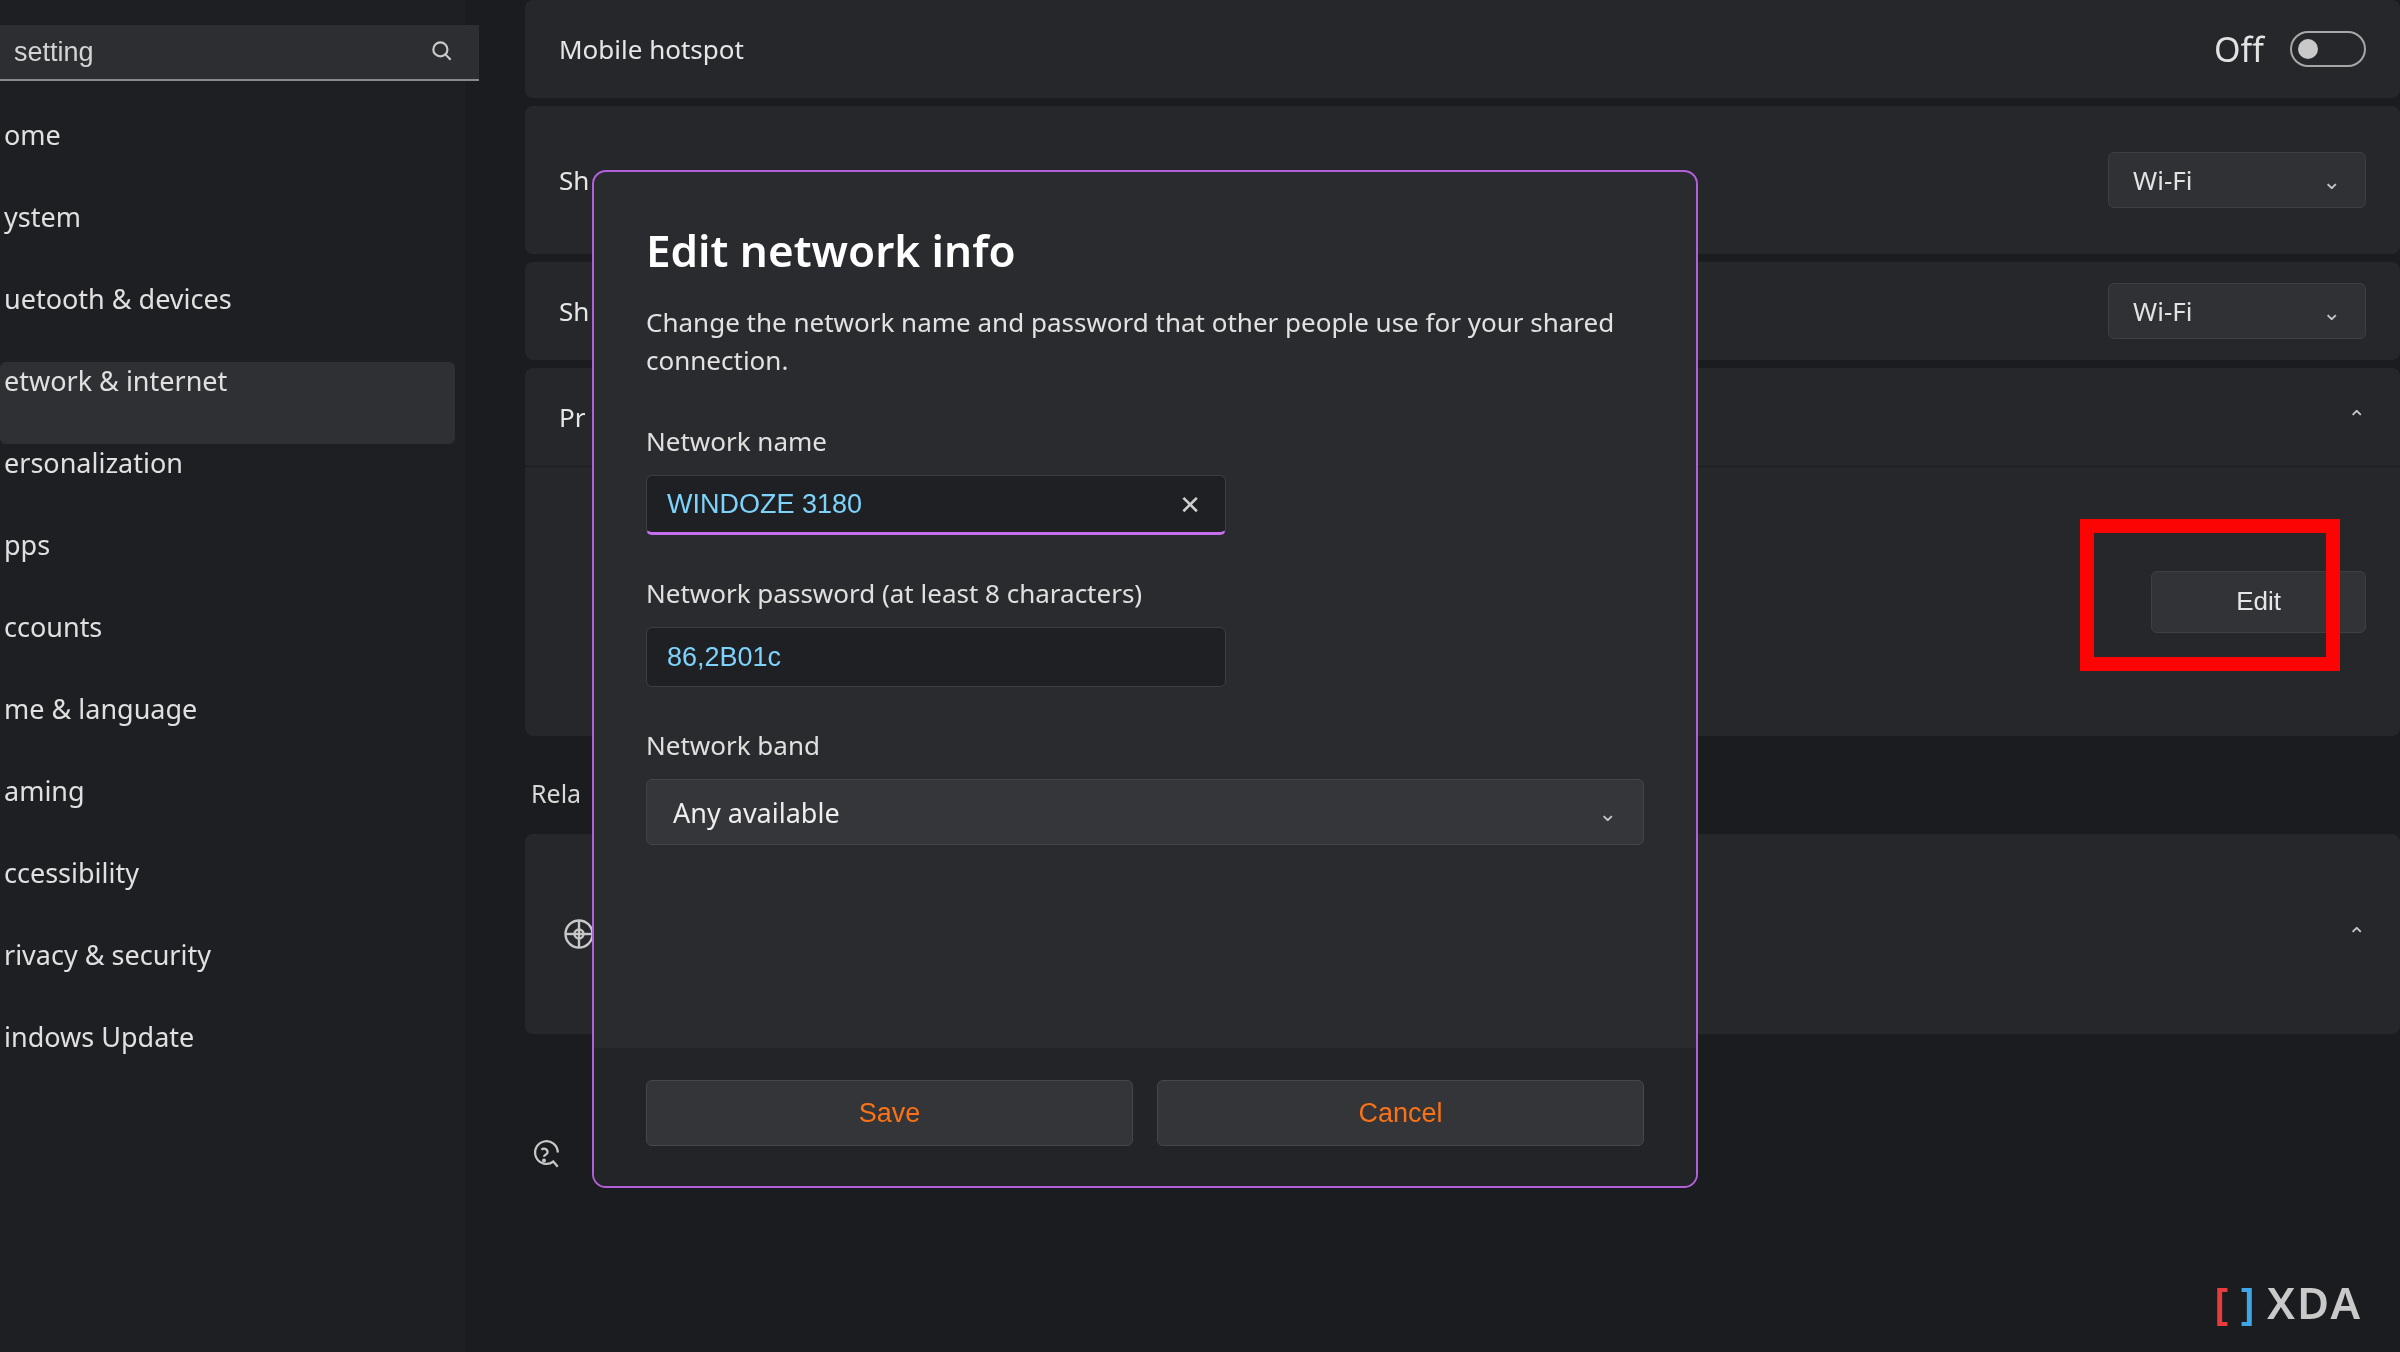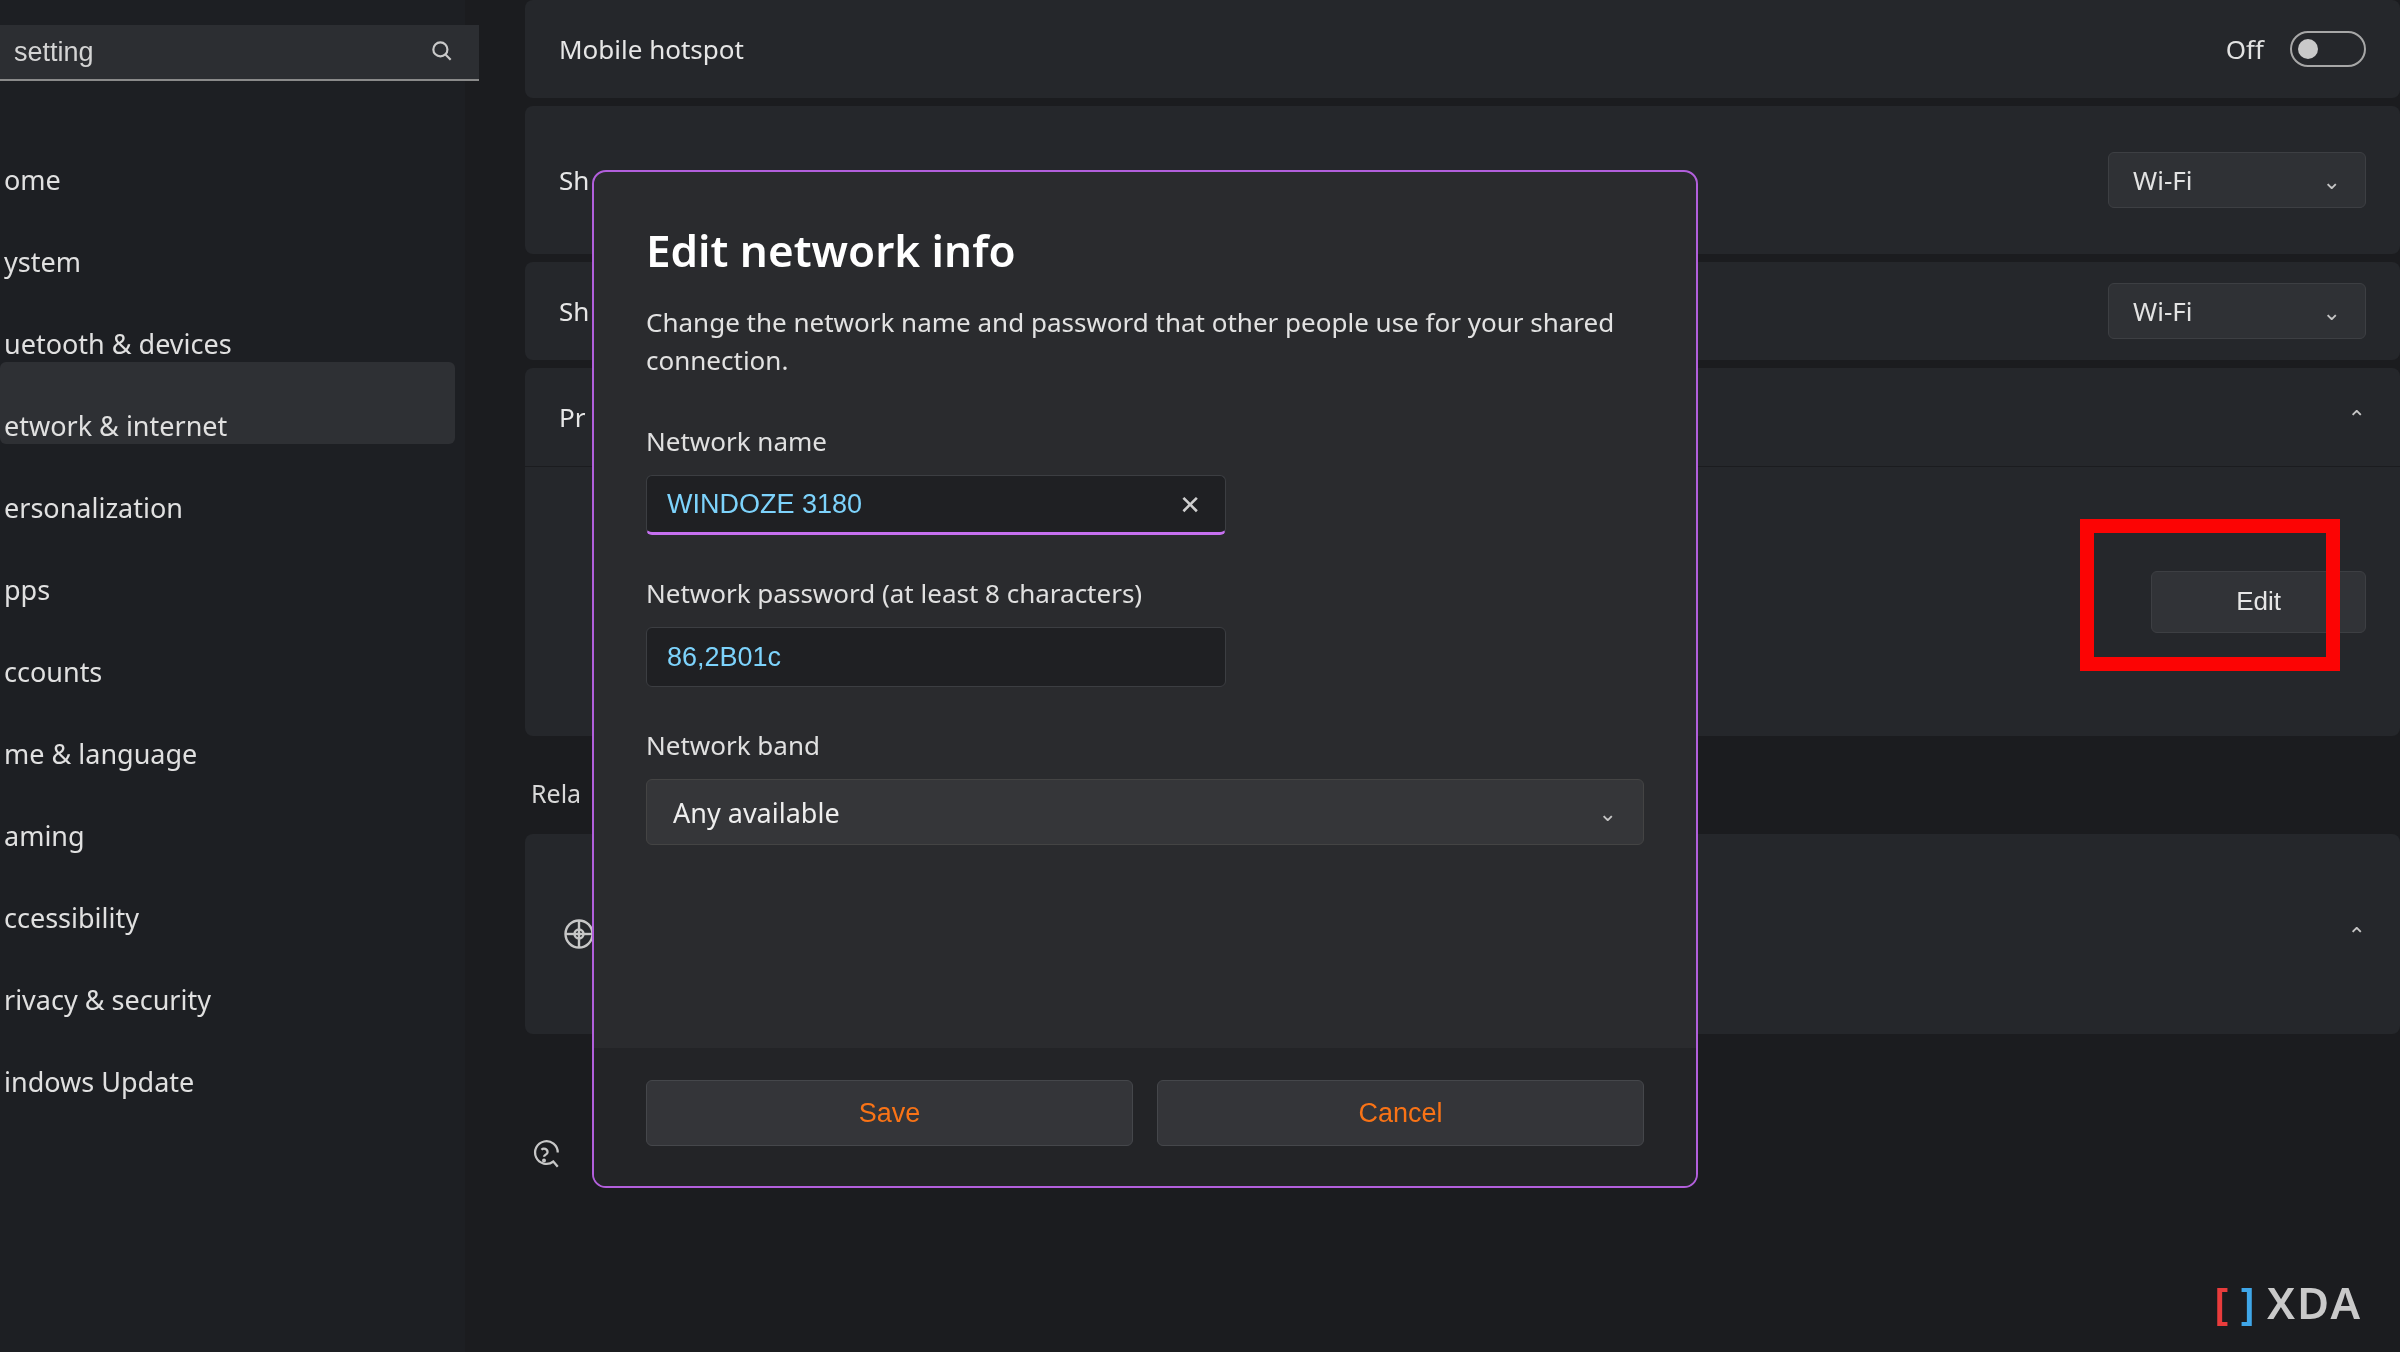--- a/index.html
+++ b/index.html
@@ -42,21 +42,21 @@
   }
   .search-icon {
     margin-left: -50px;
     color: #c9c9c9;
     font-size: 28px;
     pointer-events: none;
   }
   .nav-item {
     height: 82px;
     display: flex;
-    align-items: flex-end;
+    align-items: flex-start;
     padding-left: 4px;
     font-size: 27px;
     color: #e0e0e0;
     cursor: pointer;
     border-radius: 6px;
     margin-right: 10px;
   }
   .nav-item.selected {
     background: #2e3034;
   }
@@ -74,21 +74,21 @@
     margin-bottom: 8px;
     height: 98px;
     display: flex;
     align-items: center;
     padding: 0 34px;
     justify-content: space-between;
   }
   .setting-row.tall { height: 148px; }
   .setting-label { font-size: 26px; color: #e6e6e6; }
   .setting-right { display: flex; align-items: center; gap: 26px; }
-  .toggle-off-text { font-size: 26px; color: #e2e2e2; }
+  .toggle-off-text { font-size: 34px; color: #e2e2e2; }
   .toggle {
     width: 76px; height: 36px; border-radius: 18px;
     border: 2px solid #a7a7a7; background: transparent;
     position: relative;
   }
   .toggle .knob {
     position: absolute; left: 6px; top: 50%; transform: translateY(-50%);
     width: 20px; height: 20px; border-radius: 50%; background: #c9c9c9;
   }
   .wifi-dd {

